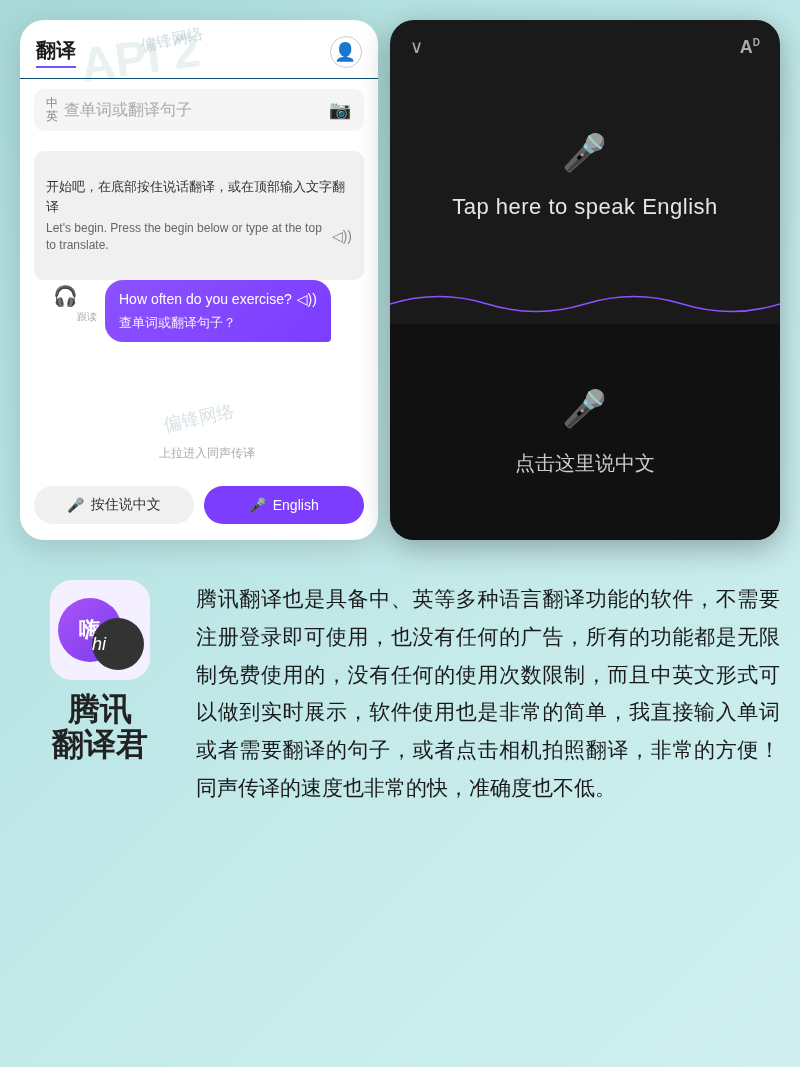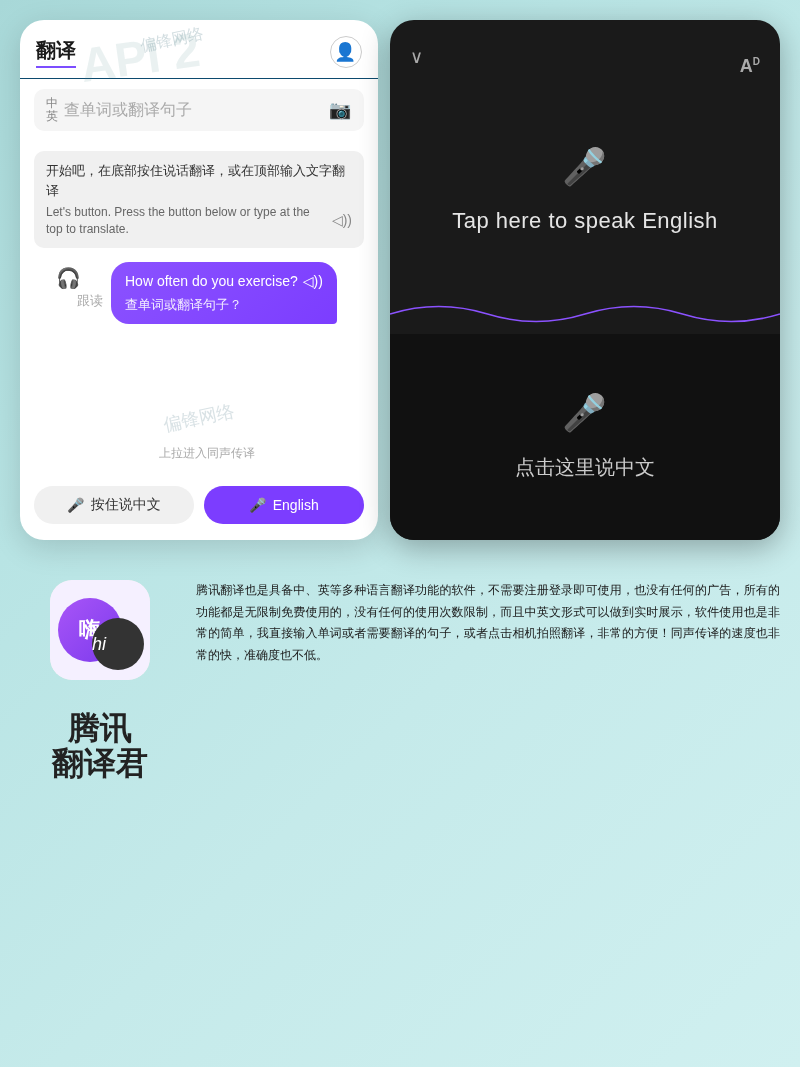--- a/index.html
+++ b/index.html
@@ -121,22 +121,22 @@
     }
 
     .chat-area {
       padding: 10px 14px;
       flex: 1;
     }
 
     .system-message {
       background: #f0f0f0;
       border-radius: 10px;
-      padding: 10px 12px;
-      margin-bottom: 14px;
+      padding: 26px 12px;
+      margin-bottom: 0;
     }
 
     .system-msg-zh {
       font-size: 13px;
       color: #333;
       line-height: 1.5;
     }
 
     .system-msg-en {
       font-size: 12px;
@@ -164,21 +164,21 @@
       margin-top: 4px;
       font-size: 20px;
       color: #888;
       display: flex;
       flex-direction: column;
       align-items: center;
       gap: 2px;
     }
 
     .headphone-label {
-      font-size: 13px;
+      font-size: 10px;
       color: #aaa;
       padding-left: 43px;
     }
 
     .user-bubble {
       background: linear-gradient(135deg, #8b52ff, #7c3dff);
       border-radius: 18px 18px 4px 18px;
       padding: 10px 14px;
       max-width: 240px;
     }
@@ -414,26 +414,25 @@
       font-style: italic;
     }
 
     .app-name {
       font-size: 32px;
       font-weight: 900;
       color: #222;
       text-align: center;
       line-height: 1.1;
       font-family: -apple-system, 'PingFang SC', 'Microsoft YaHei', sans-serif;
-      margin-top: 19px;
     }
 
     .description-text {
       flex: 1;
-      font-size: 12px;
+      font-size: 21px;
       color: #1a1a1a;
       line-height: 1.8;
       text-align: justify;
       padding-left: 16px;
     }
   </style>
 </head>
 <body>
 
 <div class="watermark" style="top:30px; left:80px; font-size:48px; opacity:0.12; color:#5a9090; transform:rotate(-8deg);">API 2</div>
@@ -464,21 +463,21 @@
         <span class="search-placeholder">查单词或翻译句子</span>
       </div>
       <span class="camera-icon">📷</span>
     </div>
 
     <div class="chat-area">
 
       <div class="system-message">
         <div class="system-msg-zh">开始吧，在底部按住说话翻译，或在顶部输入文字翻译</div>
         <div class="system-msg-en">
-          <span>Let's button. Press the button below or type at the top to translate.</span>
+          <span>Let's begin. Press the begin below or type at the top to translate.</span>
           <span class="speaker-icon-small">◁))</span>
         </div>
       </div>
 
       <div class="user-message-row">
         <div class="headphone-icon">
           <span>🎧</span>
           <span class="headphone-label">跟读</span>
         </div>
         <div class="user-bubble">
@@ -508,21 +507,21 @@
         <span>English</span>
       </div>
     </div>
 
   </div>
 
   <div class="phone-right">
 
     <div class="phone-right-header">
       <span class="chevron-down">∨</span>
-      <span class="auto-icon" style="font-size:18px; color:#aaa;margin-top:20px;">A<sup style="font-size:10px;">D</sup></span>
+      <span class="auto-icon" style="font-size:18px; color:#aaa;">A<sup style="font-size:10px;">D</sup></span>
     </div>
 
     <div class="phone-right-top">
       <span class="mic-icon-large">🎤</span>
       <span class="tap-speak-text">Tap here to speak English</span>
     </div>
 
     <div class="divider-wave">
       <svg viewBox="0 0 400 40" preserveAspectRatio="none" xmlns="http://www.w3.org/2000/svg">
         <path d="M0,20 Q50,5 100,20 Q150,35 200,20 Q250,5 300,20 Q350,35 400,20" stroke="#8b52ff" stroke-width="1.5" fill="none"></path>

